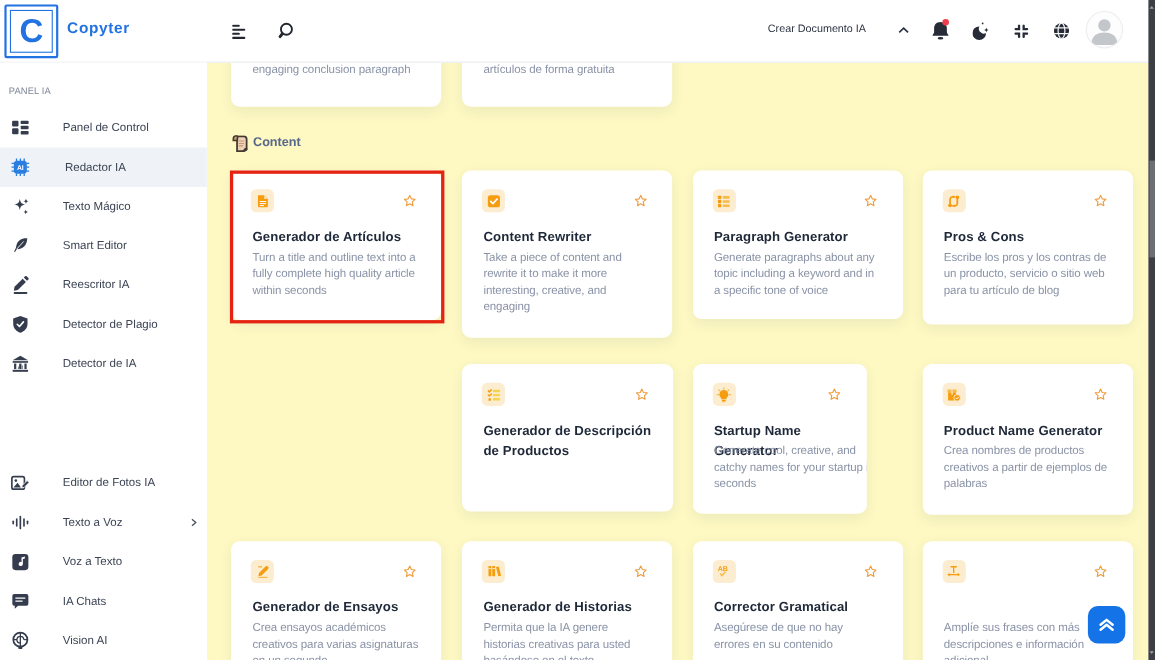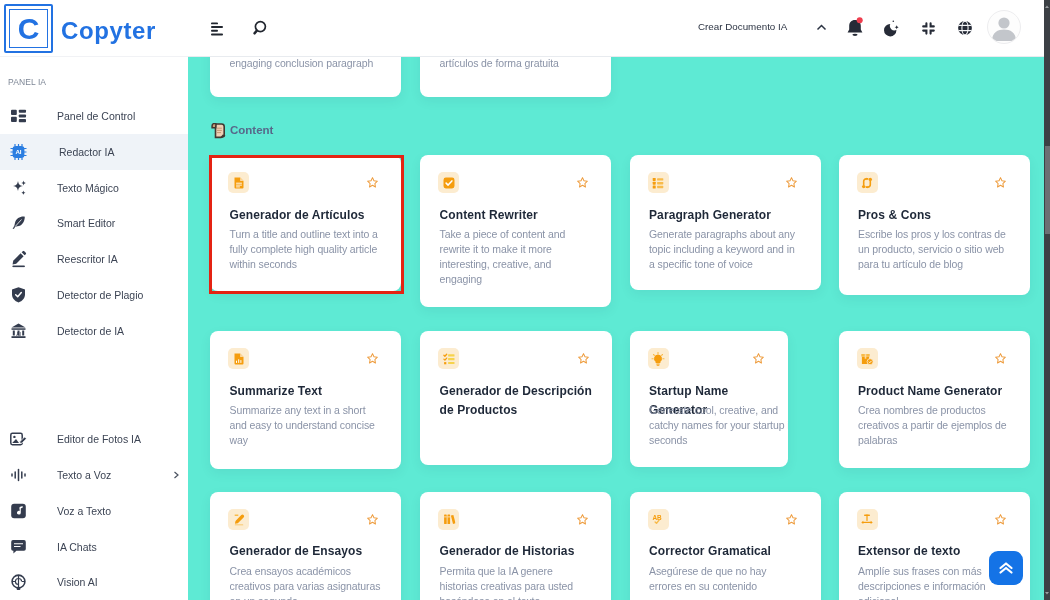--- a/index.html
+++ b/index.html
@@ -1,26 +1,26 @@
 <!DOCTYPE html>
 <html><head>
 <meta charset="utf-8">
 <style>
   * { margin:0; padding:0; box-sizing:border-box; }
   html,body { width:1050px; height:600px; overflow:hidden; font-family:"Liberation Sans", sans-serif; background:#fff; }
   
-  #content { position:absolute; left:188px; top:57px; width:856px; height:543px; background:#5eead4; overflow:hidden; }
+  #content { position:absolute; left:188px; top:57px; width:856px; height:543px; background:#fef9c3; overflow:hidden; }
   #topbar { position:absolute; left:188px; top:0; width:856px; height:57px; background:#fff; border-bottom:1px solid #e8ebef; z-index:30; }
   #sidebar { position:absolute; left:0; top:0; width:188px; height:600px; background:#fff; z-index:40; }
   
   #logo-area { position:absolute; left:0; top:0; width:188px; height:57px; border-bottom:1px solid #f1f2f5; background:#fff; }
   #logo-box { position:absolute; left:4px; top:4px; width:49px; height:49px; border:2.5px solid #2272e2; border-radius:2px; }
   #logo-box .in { position:absolute; left:3px; top:3px; right:3px; bottom:3px; border:1px solid #2272e2; }
   #logo-box .c { position:absolute; left:0; top:0; width:100%; height:100%; display:flex; align-items:center; justify-content:center; font-size:30px; font-weight:bold; color:#2272e2; }
-  #logo-text { position:absolute; left:61px; top:17px; font-size:24px; letter-spacing:0.6px; font-weight:bold; color:#2272e2; }
+  #logo-text { position:absolute; left:61px; top:17px; font-size:14px; letter-spacing:0.6px; font-weight:bold; color:#2272e2; }
   #panel-label { position:absolute; left:8px; top:77px; font-size:8.5px; color:#7e8796; letter-spacing:0.1px; }
   .mi { position:absolute; left:0; width:188px; height:36px; }
   .mi .ic { position:absolute; left:10px; top:50%; transform:translateY(-50%); width:17px; height:17px; }
   .mi .tx { position:absolute; left:34px; top:50%; transform:translateY(-50%); font-size:10.5px; color:#3c4454; white-space:nowrap;padding-left:23px; }
   .mi .ch { position:absolute; left:172px; top:50%; transform:translateY(-50%); width:8px; height:8px; }
   .mi.active { background:#eff3f8; }
   #crear { position:absolute; left:510px; top:21px; font-size:9.8px; color:#2b3342; }
   
   .card { position:absolute; background:#fff; border-radius:8px; box-shadow:0 4px 12px rgba(35,55,90,0.07); overflow:hidden; }
   .ibg { position:absolute; left:18px; top:17px; width:21px; height:21px; border-radius:5px; background:#fcecd0; }
@@ -123,38 +123,20 @@
           </g>
         </svg>
       </div>
     <svg class="star" viewBox="0 0 24 24">
         <path d="M12 3 L14.7 8.8 21 9.6 16.4 14 17.5 20.3 12 17.2 6.5 20.3 7.6 14 3 9.6 9.3 8.8 Z" fill="none" stroke="#ee9d3f" stroke-width="1.9" stroke-linejoin="round"></path>
       </svg>
     <div class="ctitle">Pros &amp; Cons</div>
     <div class="cdesc">Escribe los pros y los contras de<br>un producto, servicio o sitio web<br>para tu artículo de blog</div>
   </div>
 
-  <div class="card" style="left:22px;top:274px;width:191px;height:138px">
-    <div class="ibg">
-        <svg width="13" height="13" viewBox="0 0 13 13">
-          <path d="M2 1 L7.6 1 L11 4.4 L11 11 A1 1 0 0 1 10 12 L3 12 A1 1 0 0 1 2 11 Z" fill="#f59d0e"></path>
-          <path d="M7.6 1 L7.6 4.4 L11 4.4 Z" fill="#fdd9a0"></path>
-          <g stroke="#fff" stroke-width="1">
-            <line x1="4" y1="10.4" x2="4" y2="8.2"></line>
-            <line x1="6.2" y1="10.4" x2="6.2" y2="6.8"></line>
-            <line x1="8.4" y1="10.4" x2="8.4" y2="7.6"></line>
-          </g>
-        </svg>
-      </div>
-    <svg class="star" viewBox="0 0 24 24">
-        <path d="M12 3 L14.7 8.8 21 9.6 16.4 14 17.5 20.3 12 17.2 6.5 20.3 7.6 14 3 9.6 9.3 8.8 Z" fill="none" stroke="#ee9d3f" stroke-width="1.9" stroke-linejoin="round"></path>
-      </svg>
-    <div class="ctitle">Summarize Text</div>
-    <div class="cdesc">Summarize any text in a short<br>and easy to understand concise<br>way</div>
-  </div>
   <div class="card" style="left:232px;top:274px;width:192px;height:134px">
     <div class="ibg">
         <svg width="13" height="13" viewBox="0 0 13 13">
           <g stroke="#f59d0e" stroke-width="1.3" fill="none" stroke-linecap="round" stroke-linejoin="round">
             <path d="M1.4 2.8 L2.4 3.8 L4.2 1.8"></path>
             <path d="M1.4 6.6 L2.4 7.6 L4.2 5.6"></path>
           </g>
           <rect x="1.6" y="9.6" width="2.2" height="2.2" fill="#f59d0e"></rect>
           <g fill="#f6d34c">
             <rect x="5.6" y="1.8" width="6.4" height="2.2" rx="0.5"></rect>
@@ -261,21 +243,20 @@
             <rect x="5.9" y="2" width="1.2" height="6.4"></rect>
             <path d="M2.8 8.2 L0.8 9.9 L2.8 11.6 Z"></path>
             <path d="M10.2 8.2 L12.2 9.9 L10.2 11.6 Z"></path>
             <rect x="2.4" y="9.3" width="8.2" height="1.2"></rect>
           </g>
         </svg>
       </div>
     <svg class="star" viewBox="0 0 24 24">
         <path d="M12 3 L14.7 8.8 21 9.6 16.4 14 17.5 20.3 12 17.2 6.5 20.3 7.6 14 3 9.6 9.3 8.8 Z" fill="none" stroke="#ee9d3f" stroke-width="1.9" stroke-linejoin="round"></path>
       </svg>
-    <div class="ctitle">Extensor de texto</div>
     <div class="cdesc">Amplíe sus frases con más<br>descripciones e información<br>adicional</div>
   </div>
 </div>
 <div id="redbox"></div>
 <div id="scrolltop">
   <svg width="16" height="16" viewBox="0 0 16 16">
       <g fill="none" stroke="#fff" stroke-width="2.2" stroke-linecap="round" stroke-linejoin="round">
         <path d="M2.5 8 L8 3.5 L13.5 8"></path>
         <path d="M2.5 12.5 L8 8 L13.5 12.5"></path>
       </g>

